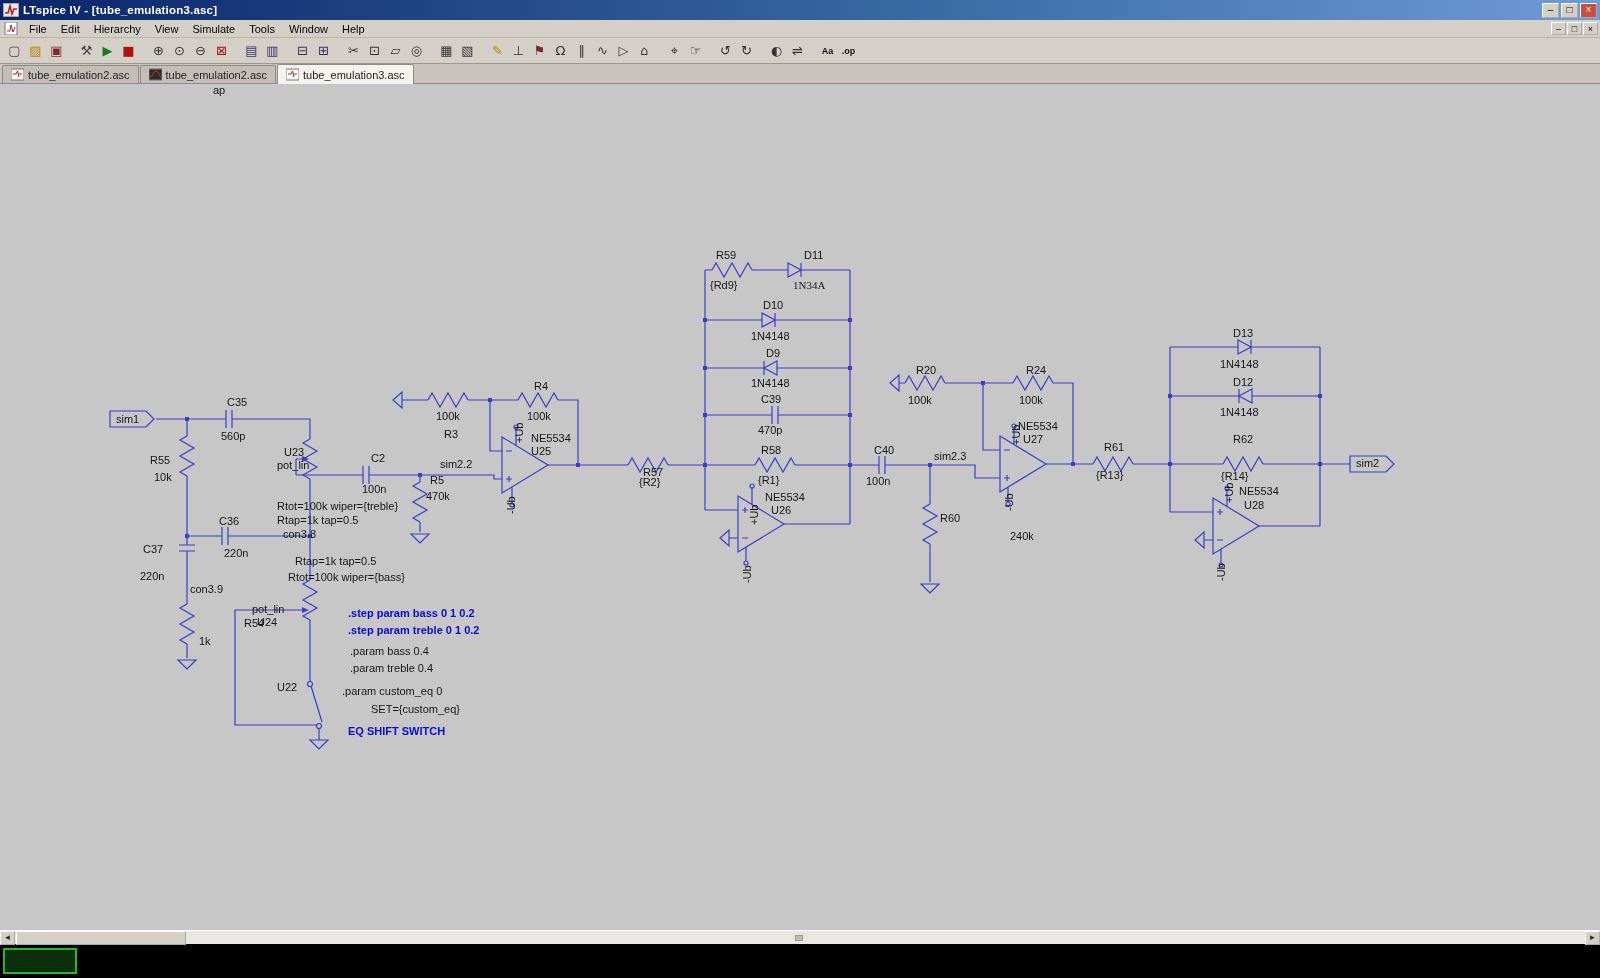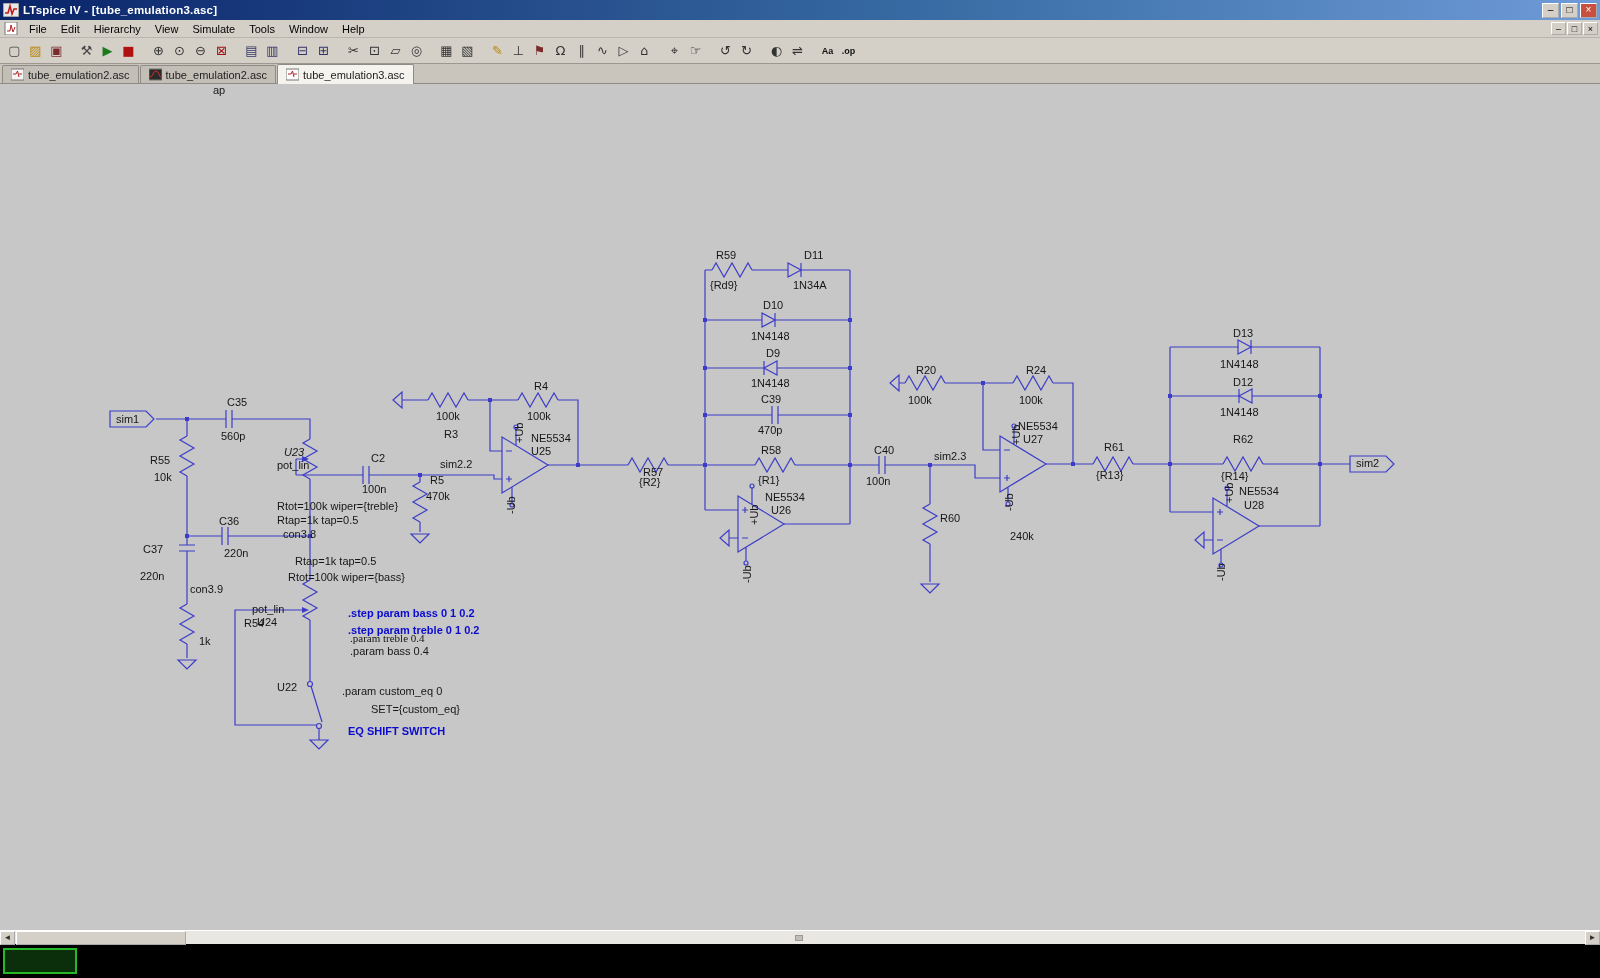--- a/index.html
+++ b/index.html
@@ -233,21 +233,21 @@
     </svg>
 
     <div>
 
     <span class="slabel" style="left: 213px; top: 0px;">ap</span>
         <span class="slabel" style="left: 116px; top: 329px;">sim1</span>
         <span class="slabel" style="left: 227px; top: 312px;">C35</span>
         <span class="slabel" style="left: 221px; top: 346px;">560p</span>
         <span class="slabel" style="left: 150px; top: 370px;">R55</span>
         <span class="slabel" style="left: 154px; top: 387px;">10k</span>
-        <span class="slabel" style="left: 284px; top: 362px; font-style: italic;">U23</span>
+        <span class="slabel" style="left: 284px; top: 362px;">U23</span>
         <span class="slabel" style="left: 277px; top: 375px;">pot_lin</span>
         <span class="slabel" style="left: 371px; top: 368px;">C2</span>
         <span class="slabel" style="left: 362px; top: 399px;">100n</span>
         <span class="slabel" style="left: 440px; top: 374px;">sim2.2</span>
         <span class="slabel" style="left: 430px; top: 390px;">R5</span>
         <span class="slabel" style="left: 426px; top: 406px;">470k</span>
         <span class="slabel" style="left: 277px; top: 416px;">Rtot=100k wiper={treble}</span>
         <span class="slabel" style="left: 277px; top: 430px;">Rtap=1k tap=0.5</span>
         <span class="slabel" style="left: 283px; top: 444px;">con3.8</span>
         <span class="slabel" style="left: 219px; top: 431px;">C36</span>
@@ -258,38 +258,38 @@
         <span class="slabel" style="left: 196px; top: 533px; margin-left: 48px;">R54</span>
         <span class="slabel" style="left: 199px; top: 551px;">1k</span>
         <span class="slabel" style="left: 295px; top: 471px;">Rtap=1k tap=0.5</span>
         <span class="slabel" style="left: 288px; top: 487px;">Rtot=100k wiper={bass}</span>
         <span class="slabel" style="left: 252px; top: 519px;">pot_lin</span>
         <span class="slabel" style="left: 257px; top: 532px;">U24</span>
         <span class="slabel" style="left: 277px; top: 597px;">U22</span>
         <span class="slabel" style="left: 348px; top: 523px; color: rgb(11, 11, 208); font-weight: bold;">.step param bass 0 1 0.2</span>
         <span class="slabel" style="left: 348px; top: 540px; color: rgb(11, 11, 208); font-weight: bold;">.step param treble 0 1 0.2</span>
         <span class="slabel" style="left: 350px; top: 561px;">.param bass 0.4</span>
-        <span class="slabel" style="left: 350px; top: 548px; font-family: Liberation Serif, serif;">.param treble 0.4</span>
+        <span class="slabel" style="left: 350px; top: 578px;">.param treble 0.4</span>
         <span class="slabel" style="left: 342px; top: 601px;">.param custom_eq 0</span>
         <span class="slabel" style="left: 342px; top: 619px; margin-left: 29px;">SET={custom_eq}</span>
         <span class="slabel" style="left: 348px; top: 641px; color: rgb(11, 11, 208); font-weight: bold;">EQ SHIFT SWITCH</span>
         <span class="slabel" style="left: 444px; top: 296px; margin-top: 48px;">R3</span>
         <span class="slabel" style="left: 436px; top: 326px;">100k</span>
         <span class="slabel" style="left: 534px; top: 296px;">R4</span>
         <span class="slabel" style="left: 527px; top: 326px;">100k</span>
         <span class="slabel" style="left: 531px; top: 348px;">NE5534</span>
         <span class="slabel" style="left: 531px; top: 361px;">U25</span>
         <span class="slabel" style="left: 513px; top: 359px; transform: rotate(-90deg); transform-origin: left top;">+Ub</span>
         <span class="slabel" style="left: 505px; top: 430px; transform: rotate(-90deg); transform-origin: left top;">-Ub</span>
         <span class="slabel" style="left: 643px; top: 362px; margin-top: 20px;">R57</span>
         <span class="slabel" style="left: 639px; top: 392px;">{R2}</span>
         <span class="slabel" style="left: 716px; top: 165px;">R59</span>
         <span class="slabel" style="left: 710px; top: 195px;">{Rd9}</span>
         <span class="slabel" style="left: 804px; top: 165px;">D11</span>
-        <span class="slabel" style="left: 793px; top: 195px;">1N34A</span>
+        <span class="slabel" style="left: 793px; top: 195px; font-family: Liberation Serif, serif;">1N34A</span>
         <span class="slabel" style="left: 763px; top: 215px;">D10</span>
         <span class="slabel" style="left: 751px; top: 246px;">1N4148</span>
         <span class="slabel" style="left: 766px; top: 263px;">D9</span>
         <span class="slabel" style="left: 751px; top: 293px;">1N4148</span>
         <span class="slabel" style="left: 761px; top: 309px;">C39</span>
         <span class="slabel" style="left: 758px; top: 340px;">470p</span>
         <span class="slabel" style="left: 761px; top: 360px;">R58</span>
         <span class="slabel" style="left: 758px; top: 390px;">{R1}</span>
         <span class="slabel" style="left: 765px; top: 407px;">NE5534</span>
         <span class="slabel" style="left: 771px; top: 420px;">U26</span>

